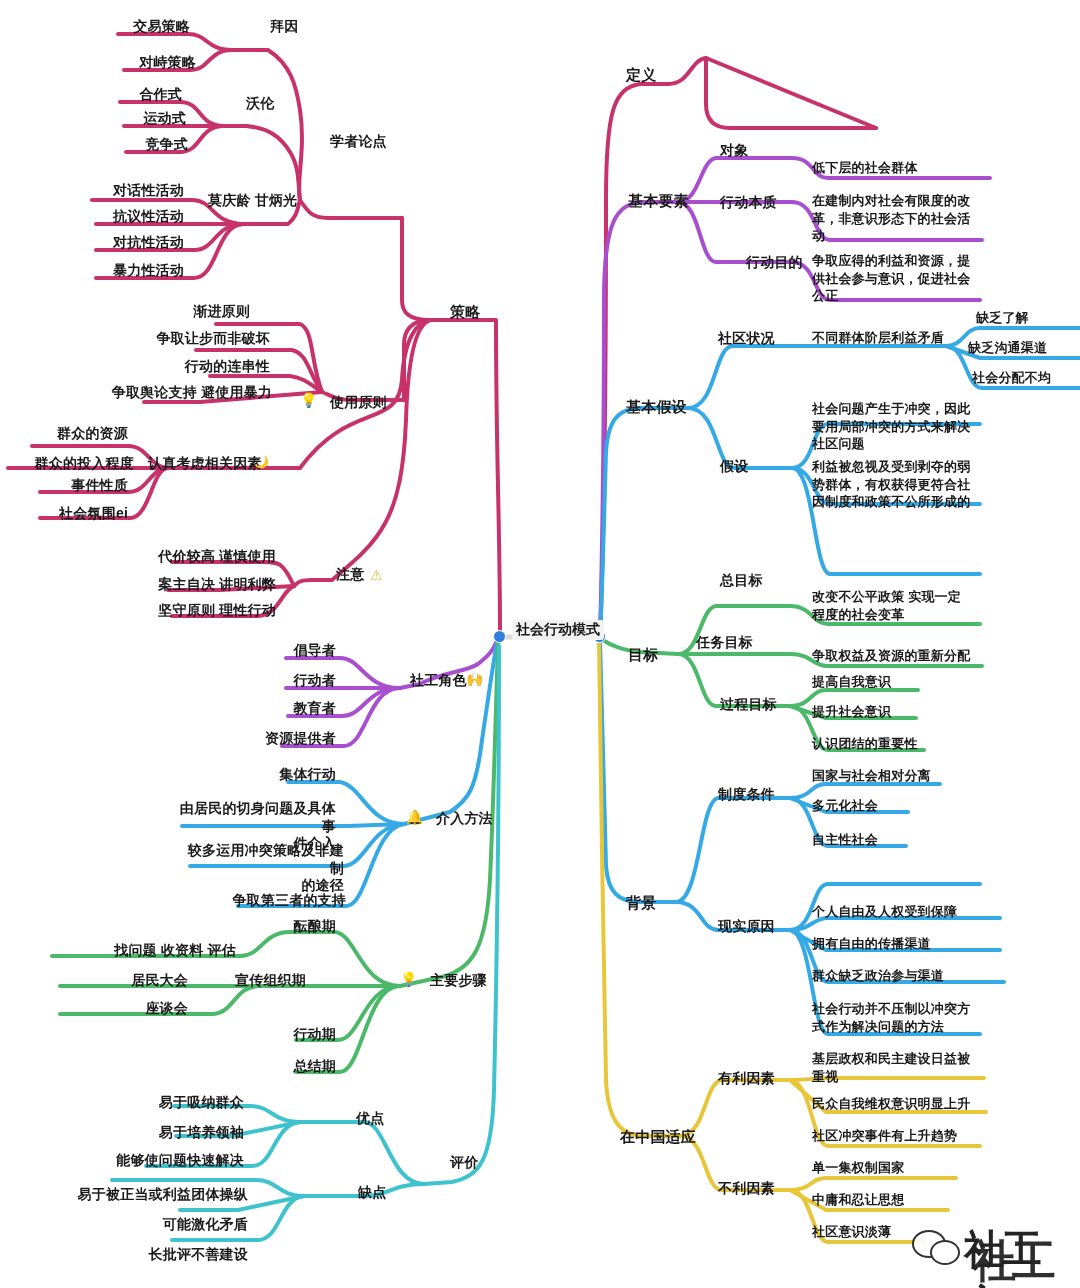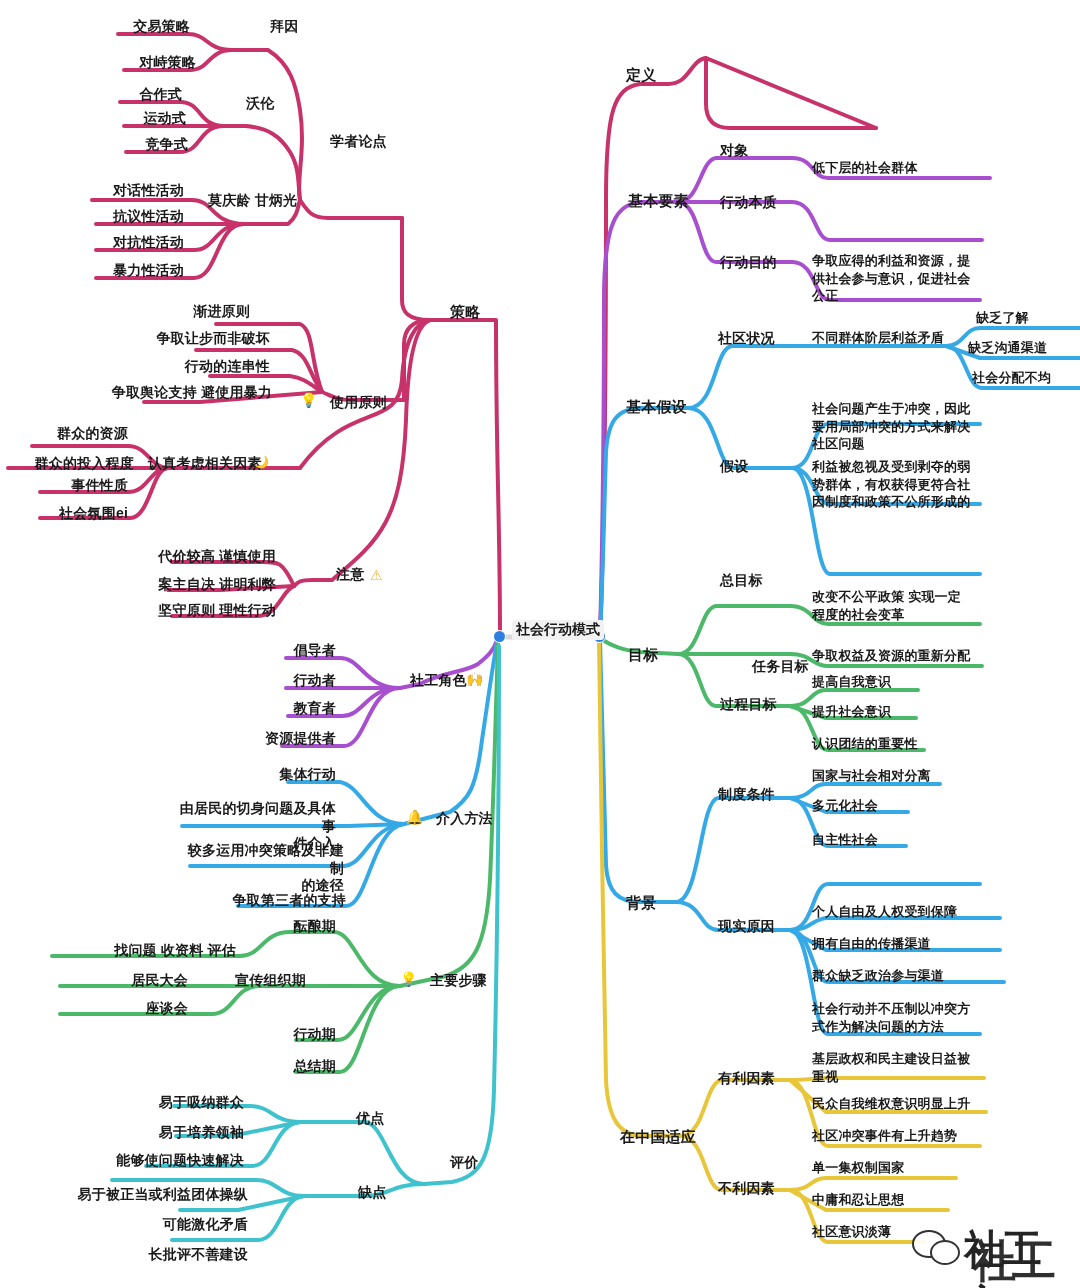--- a/index.html
+++ b/index.html
@@ -327,21 +327,24 @@
   <div class="nd s14 aR" style="left:24px;top:1186px;width:224px;">易于被正当或利益团体操纵</div>
   <div class="nd s14 aR" style="left:104px;top:1216px;width:144px;">可能激化矛盾</div>
   <div class="nd s14 aR" style="left:96px;top:1246px;width:152px;">长批评不善建设</div>
 
   <div class="nd s15 aL" style="left:626px;top:66px;">定义</div>
 
   <div class="nd s15 aL" style="left:628px;top:192px;">基本要素</div>
   <div class="nd s14 aL" style="left:720px;top:142px;">对象</div>
   <div class="nd s13 aL" style="left:812px;top:160px;width:180px;">低下层的社会群体</div>
   <div class="nd s14 aL" style="left:720px;top:194px;">行动本质</div>
-  <div class="nd s14 aL" style="left:720px;top:254px;text-align:center;">行动目的</div>
+  <div class="nd s13 aL" style="left:812px;top:192px;width:176px;line-height:1.35;">在建制内对社会有限度的改
+革，非意识形态下的社会活
+动</div>
+  <div class="nd s14 aL" style="left:746px;top:254px;text-align:center;">行动目的</div>
   <div class="nd s13 aL" style="left:812px;top:252px;width:176px;line-height:1.35;">争取应得的利益和资源，提
 供社会参与意识，促进社会
 公正</div>
 
   <div class="nd s15 aL" style="left:626px;top:398px;">基本假设</div>
   <div class="nd s14 aL" style="left:718px;top:330px;">社区状况</div>
   <div class="nd s13 aL" style="left:812px;top:330px;width:176px;">不同群体阶层利益矛盾</div>
   <div class="nd s13 aL" style="left:976px;top:310px;width:120px;">缺乏了解</div>
   <div class="nd s13 aL" style="left:968px;top:340px;width:124px;">缺乏沟通渠道</div>
   <div class="nd s13 aL" style="left:972px;top:370px;width:124px;">社会分配不均</div>
@@ -350,21 +353,21 @@
 要用局部冲突的方式来解决
 社区问题</div>
   <div class="nd s13 aL" style="left:812px;top:458px;width:180px;line-height:1.35;">利益被忽视及受到剥夺的弱
 势群体，有权获得更符合社
 因制度和政策不公所形成的</div>
 
   <div class="nd s15 aL" style="left:628px;top:646px;">目标</div>
   <div class="nd s14 aL" style="left:720px;top:572px;">总目标</div>
   <div class="nd s13 aL" style="left:812px;top:588px;width:176px;line-height:1.35;">改变不公平政策 实现一定
 程度的社会变革</div>
-  <div class="nd s14 aL" style="left:752px;top:634px;margin-top:24px;">任务目标</div>
+  <div class="nd s14 aL" style="left:696px;top:634px;">任务目标</div>
   <div class="nd s13 aL" style="left:812px;top:648px;width:190px;">争取权益及资源的重新分配</div>
   <div class="nd s14 aL" style="left:720px;top:696px;">过程目标</div>
   <div class="nd s13 aL" style="left:812px;top:674px;width:160px;">提高自我意识</div>
   <div class="nd s13 aL" style="left:812px;top:704px;width:160px;">提升社会意识</div>
   <div class="nd s13 aL" style="left:812px;top:736px;width:170px;">认识团结的重要性</div>
 
   <div class="nd s15 aL" style="left:626px;top:894px;">背景</div>
   <div class="nd s14 aL" style="left:718px;top:786px;">制度条件</div>
   <div class="nd s13 aL" style="left:812px;top:768px;width:172px;">国家与社会相对分离</div>
   <div class="nd s13 aL" style="left:812px;top:798px;width:160px;">多元化社会</div>

